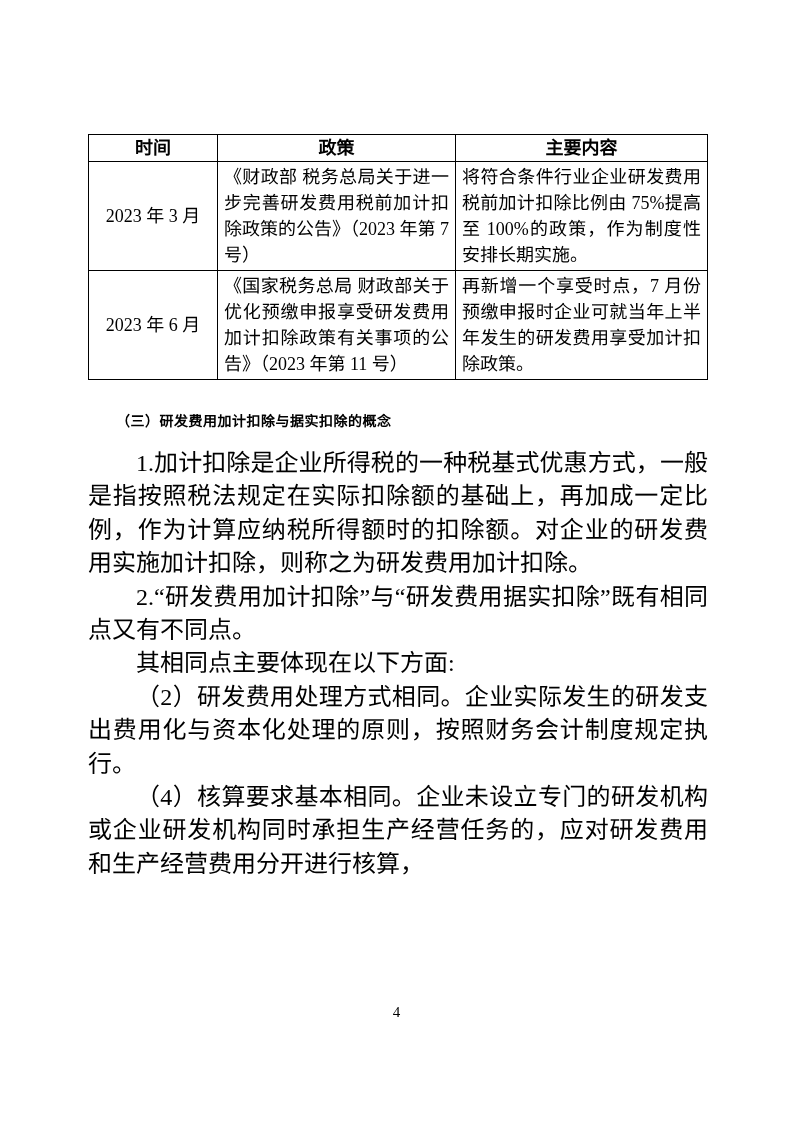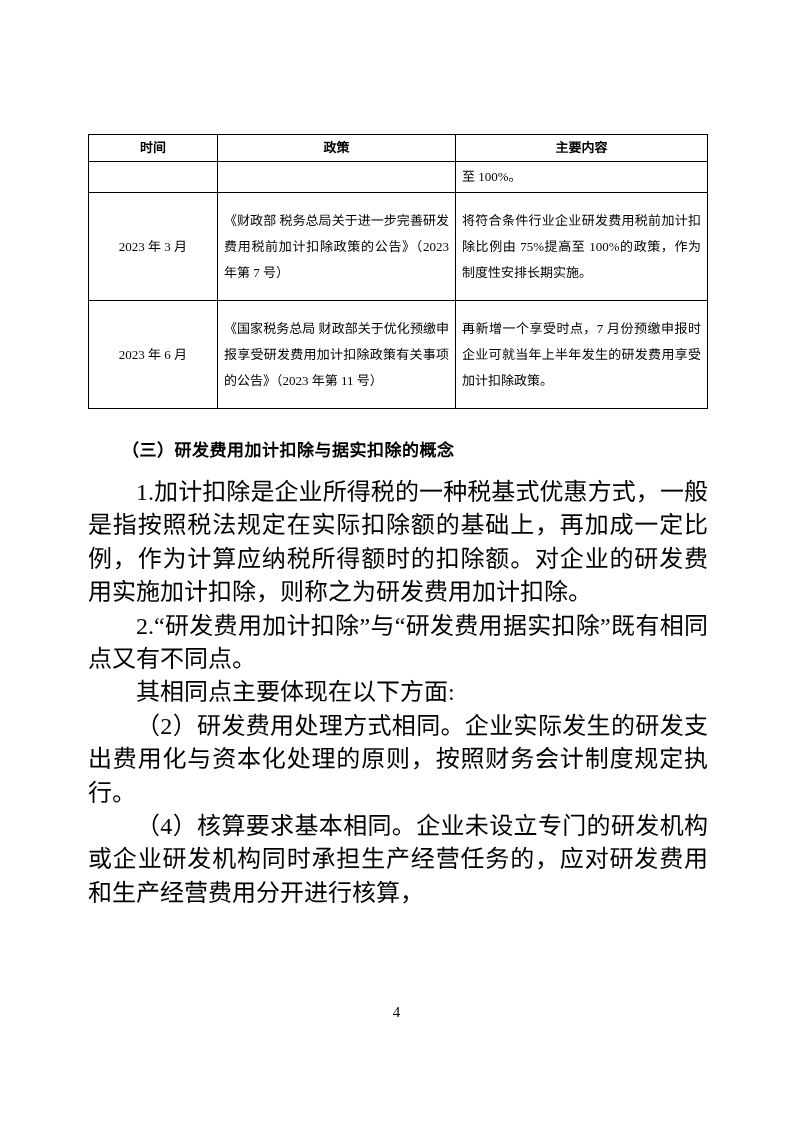--- a/index.html
+++ b/index.html
@@ -21,21 +21,21 @@
     left: 88px;
     top: 134px;
     width: 620px;
   }
 
   
   table.policy-table {
     width: 619px;
     border-collapse: collapse;
     table-layout: fixed;
-    font-size: 13px;
+    font-size: 18px;
     line-height: 26px;
     color: #000;
     border-radius: 28px;
   }
   table.policy-table th,
   table.policy-table td {
     border: 1px solid #000000;
     vertical-align: middle;
     padding: 2px 6px;
   }
@@ -47,21 +47,21 @@
   }
   td.cell-time   { text-align: center; }
   td.cell-policy { text-align: justify; text-justify: inter-character; }
   td.cell-content{ text-align: justify; text-justify: inter-character; }
   tr.row-cont td { height: 24px; }
   tr.row-tall td { height: 108px; }
 
   
   .section-heading {
     margin: 27px 0 10px 0;
-    font-size: 17px;
+    font-size: 14px;
     font-weight: bold;
     line-height: 30px;
     text-indent: 2em;
     letter-spacing: 0.5px;
   }
   .body-text p {
     font-size: 24px;
     line-height: 33.4px;
     text-indent: 2em;
     text-align: justify;
@@ -92,25 +92,20 @@
         <col style="width:252px">
       </colgroup>
       <thead>
         <tr>
           <th>时间</th>
           <th>政策</th>
           <th>主要内容</th>
         </tr>
       </thead>
       <tbody>
-        <tr class="row-cont">
-          <td class="cell-time"></td>
-          <td class="cell-policy"></td>
-          <td class="cell-content">至 100%。</td>
-        </tr>
         <tr class="row-tall">
           <td class="cell-time">2023 年 3 月</td>
           <td class="cell-policy">《财政部 税务总局关于进一步完善研发费用税前加计扣除政策的公告》（2023 年第 7 号）</td>
           <td class="cell-content">将符合条件行业企业研发费用税前加计扣除比例由 75%提高至 100%的政策，作为制度性安排长期实施。</td>
         </tr>
         <tr class="row-tall">
           <td class="cell-time">2023 年 6 月</td>
           <td class="cell-policy">《国家税务总局 财政部关于优化预缴申报享受研发费用加计扣除政策有关事项的公告》（2023 年第 11 号）</td>
           <td class="cell-content">再新增一个享受时点，7 月份预缴申报时企业可就当年上半年发生的研发费用享受加计扣除政策。</td>
         </tr>

